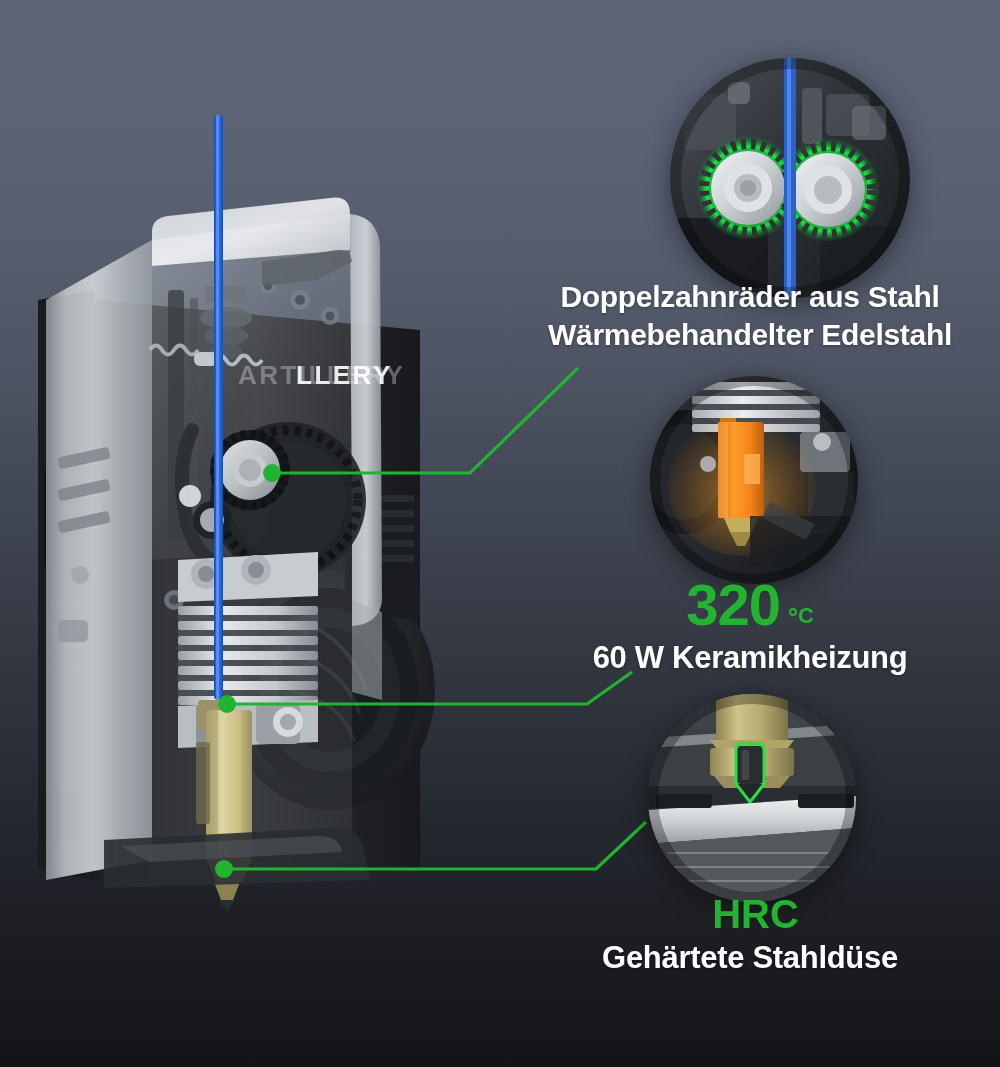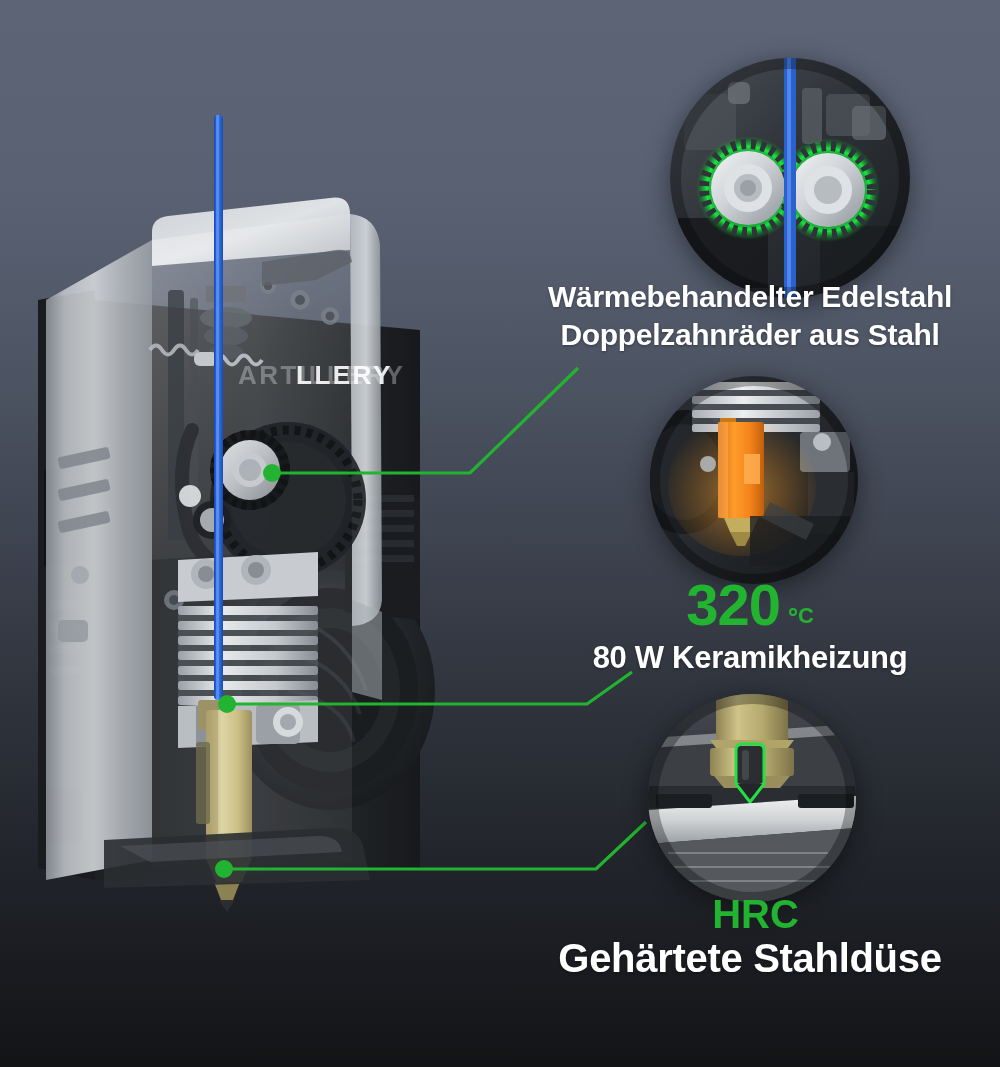--- a/index.html
+++ b/index.html
@@ -49,21 +49,21 @@
     display:inline-block; width:8px; height:8px;
     border:2.5px solid #22b430; border-radius:50%;
     position:relative; top:-7px; margin-right:1px;
   }
   .unit-hrc {
     color:#22b430; font-weight:800; font-size:40px;
     line-height:44px; letter-spacing:0px; margin-left:11px;
   }
   .sub-line { font-size:31px; line-height:40px; margin-top:2px; }
   #callout-nozzle .big-num { font-size:72px; line-height:74px; }
-  #callout-nozzle .sub-line { font-size:40px; }
+  #callout-nozzle .sub-line { font-size:31px; }
 
   
   #leaders { position:absolute; inset:0; width:1000px; height:1067px; }
 
   
   .inset {
     position:absolute; border-radius:50%; overflow:hidden;
     box-shadow:0 6px 26px rgba(0,0,0,.45);
   }
   #inset-gears  { left:670px; top:58px;  width:240px; height:240px; }
@@ -476,32 +476,32 @@
       </g>
 
       <rect x="150" y="100" width="56" height="14" rx="3" fill="#1c1f22"></rect>
       <rect x="8" y="100" width="56" height="14" rx="3" fill="#1c1f22"></rect>
 
       <circle cx="104" cy="104" r="104" fill="none" stroke="#000" stroke-width="20" opacity=".3"></circle>
     </svg>
   </div>
 
   <div class="callout" id="callout-gears">
+    <div class="ct-line">Doppelzahnräder aus Stahl</div>
     <div class="ct-line">Wärmebehandelter Edelstahl</div>
-    <div class="ct-line">Doppelzahnräder aus Stahl</div>
   </div>
 
   <div class="callout" id="callout-heater">
     <div class="big-row">
       <span class="big-num">320</span>
       <span class="unit-deg">
         <span class="deg-ring"></span><span>C</span>
       </span>
     </div>
-    <div class="ct-line sub-line">80 W Keramikheizung</div>
+    <div class="ct-line sub-line">60 W Keramikheizung</div>
   </div>
 
   <div class="callout" id="callout-nozzle">
     <div class="big-row">
       <span class="unit-hrc">HRC</span>
     </div>
     <div class="ct-line sub-line">Gehärtete Stahldüse</div>
   </div>
 
 </div>

